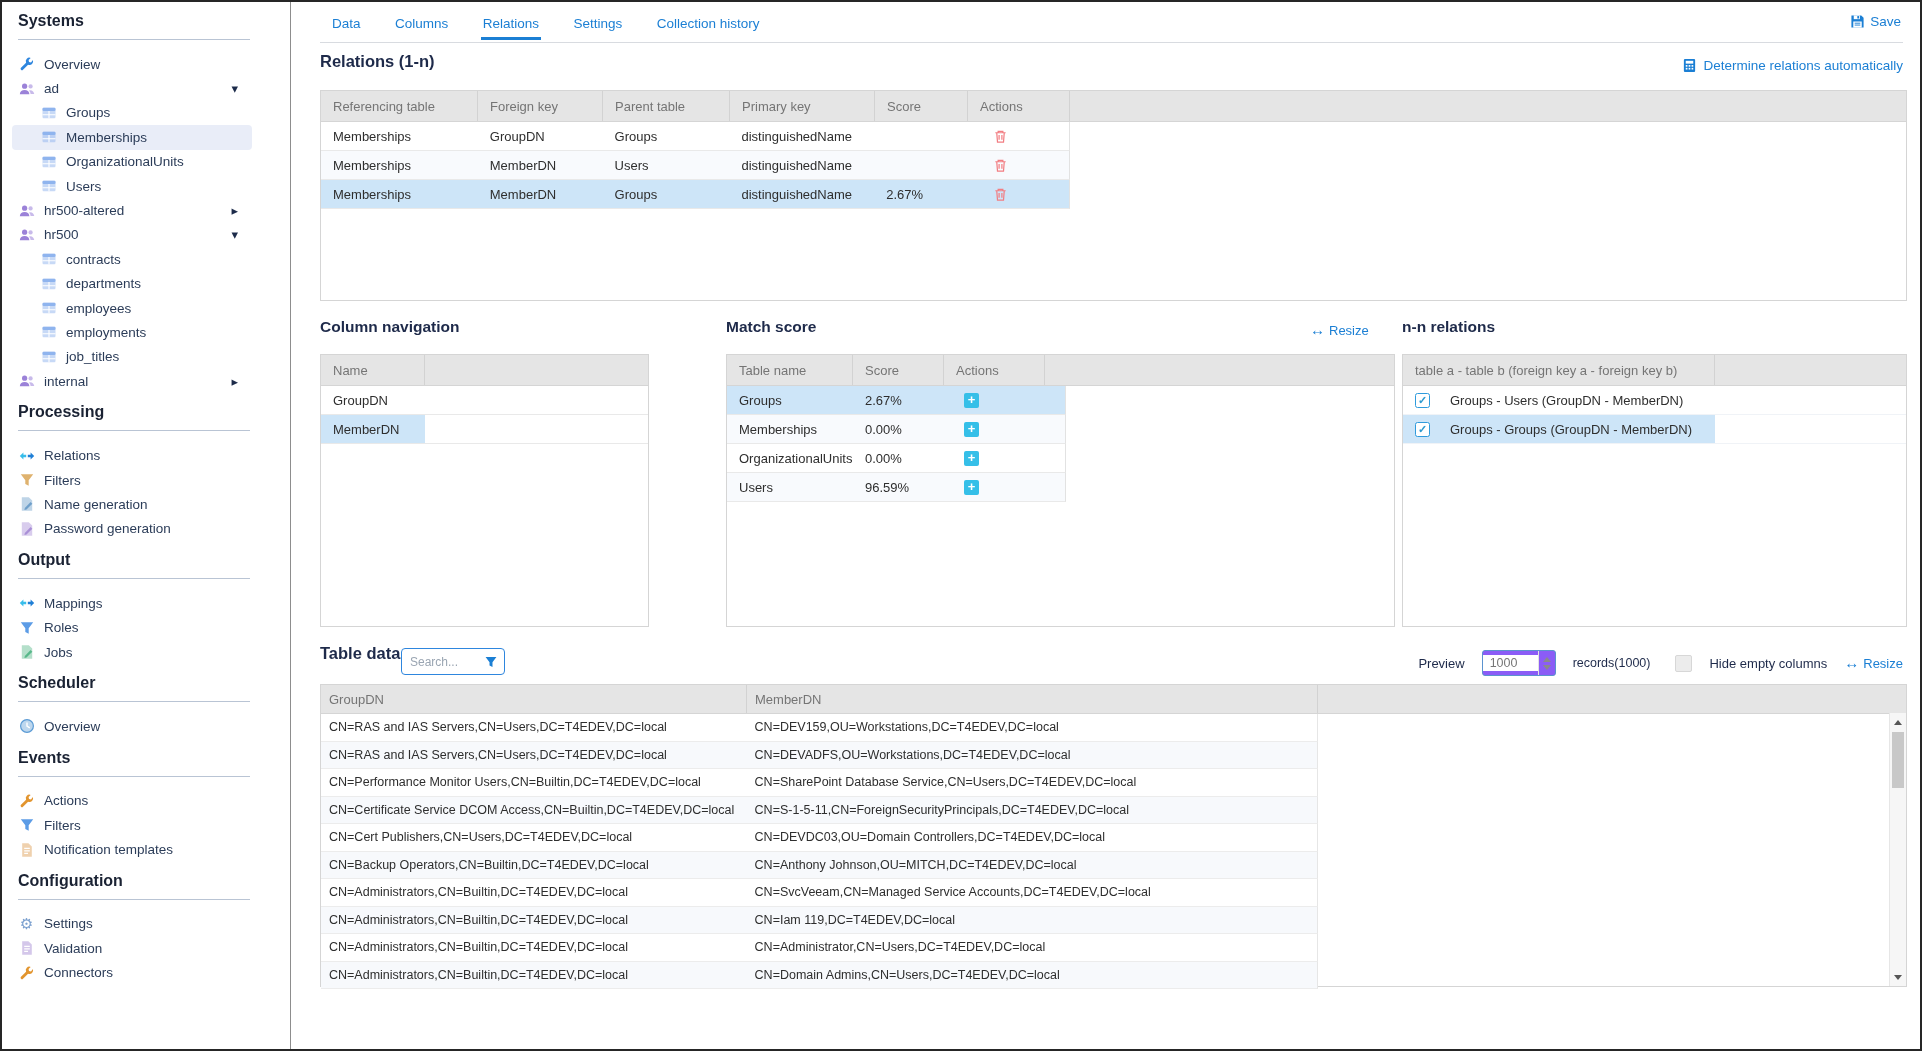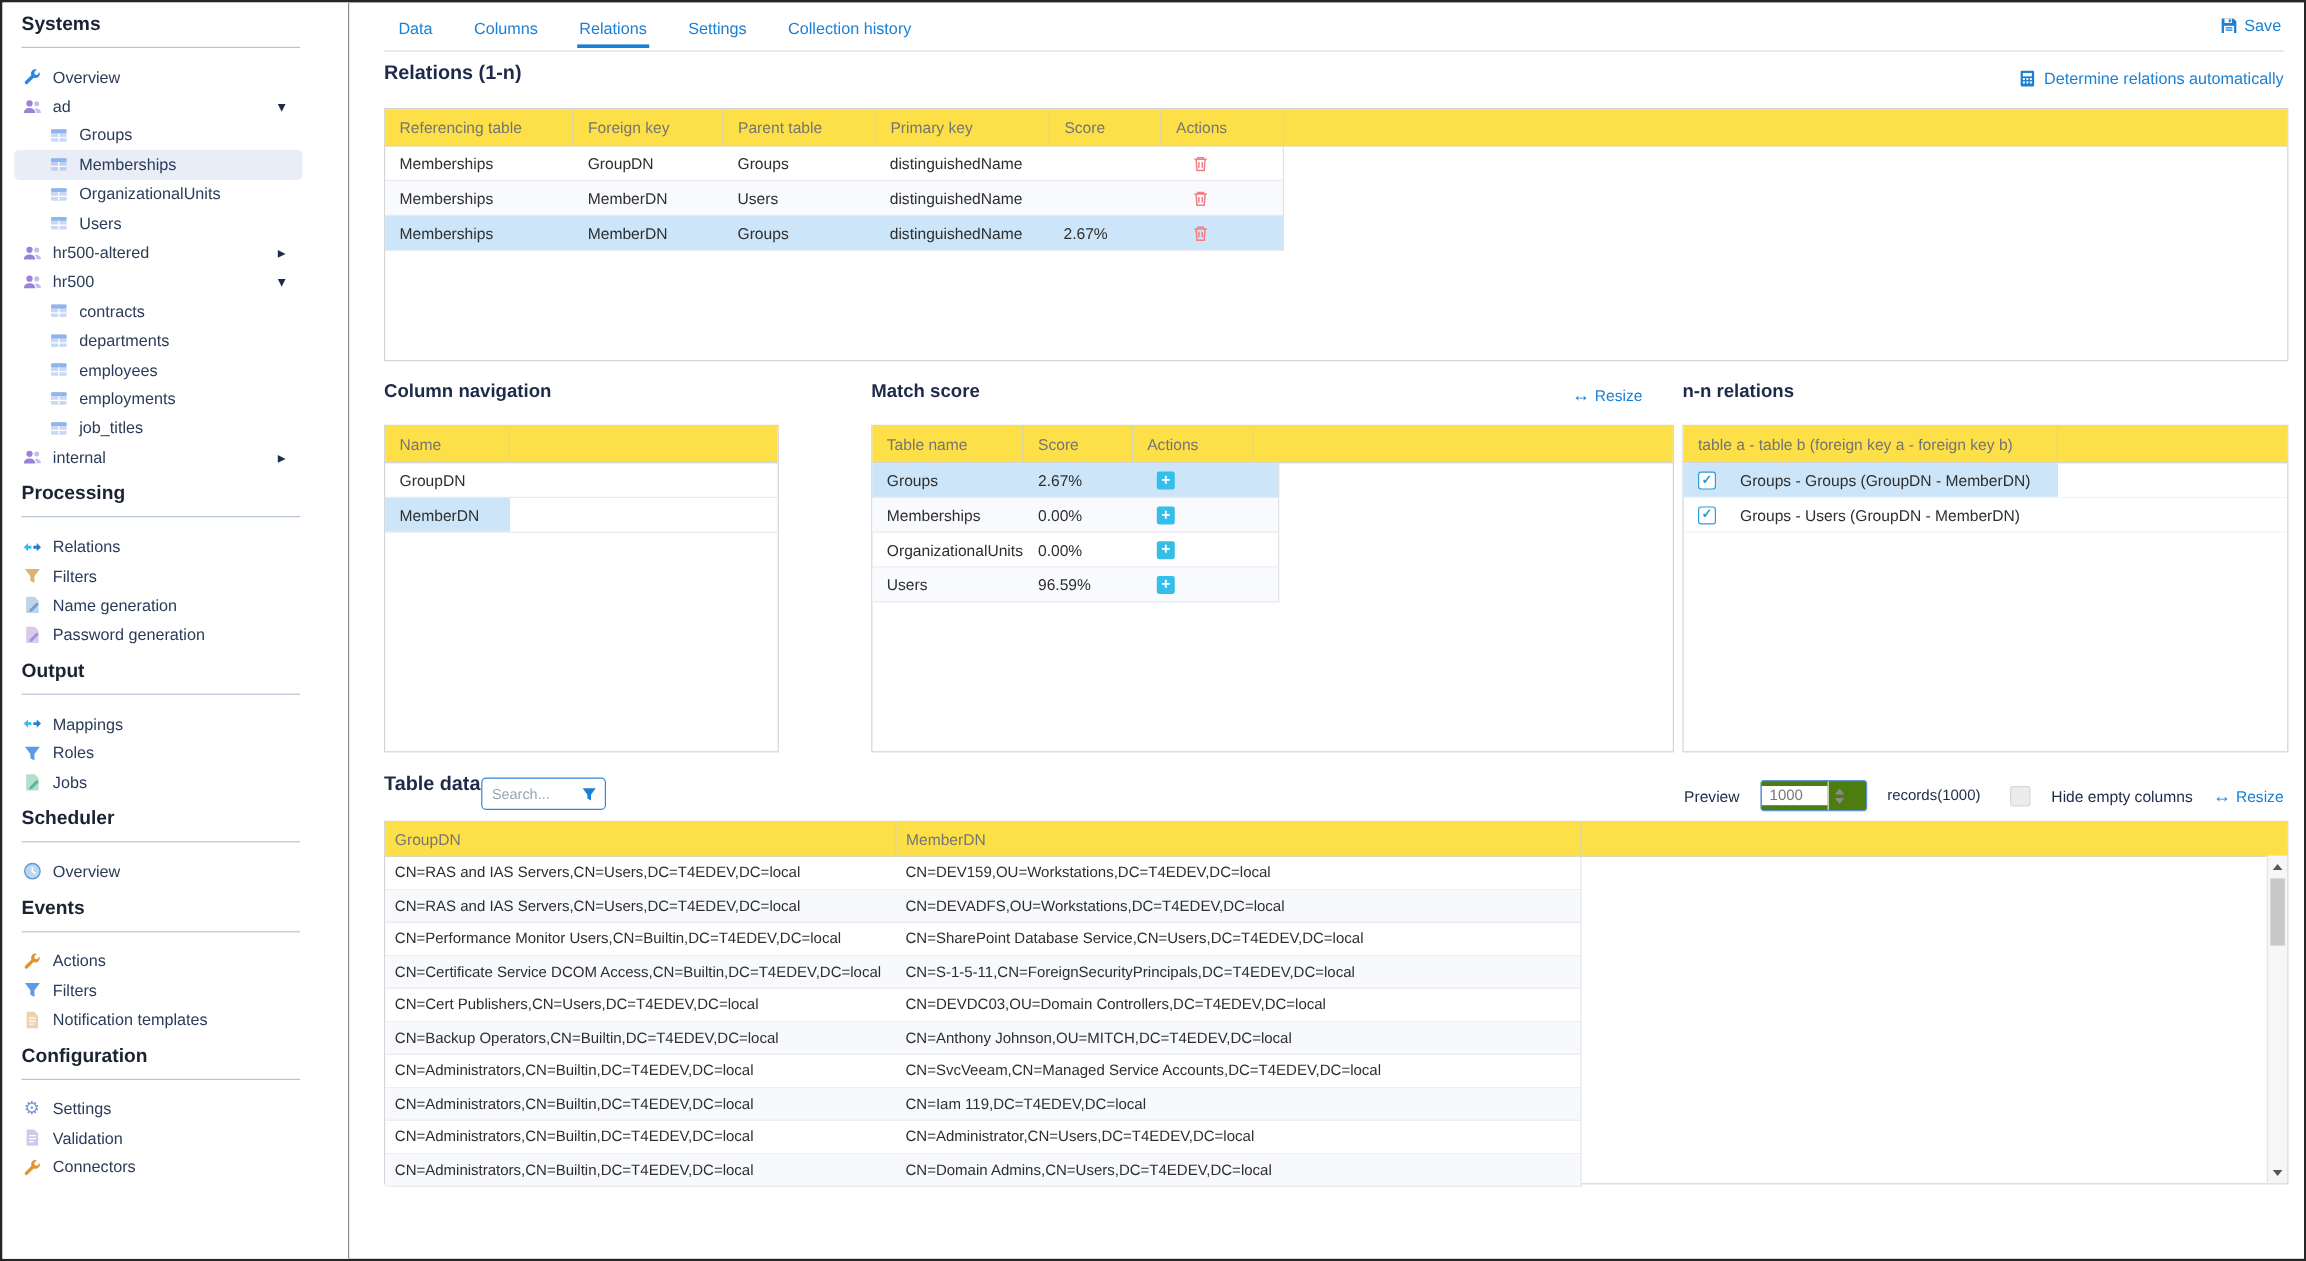--- a/index.html
+++ b/index.html
@@ -41,21 +41,21 @@
   #colnavTitle{left:318px;top:316px;}
   #matchTitle{left:724px;top:316px;}
   #nnTitle{left:1400px;top:316px;}
   #tdTitle{left:318px;top:642px;}
   .resize-link{display:flex;align-items:center;gap:4px;color:#1b7fd4;font-size:13px;cursor:pointer;text-decoration:none;}
   #matchResize{position:absolute;left:1308px;top:320px;}
   .lr::before{content:"\2194";font-size:15px;line-height:1;}
 
   
   .gridpanel{position:absolute;background:#fff;border:1px solid #d5d5d5;box-sizing:border-box;}
-  .ghead{display:flex;background:#fde047;border-bottom:1px solid #d5d5d5;color:#757575;font-size:13px;height:30px;}
+  .ghead{display:flex;background:#e5e5e5;border-bottom:1px solid #d5d5d5;color:#757575;font-size:13px;height:30px;}
   .ghead .cell{border-right:1px solid #d2d2d2;box-sizing:border-box;padding-left:12px;display:flex;align-items:center;white-space:nowrap;overflow:hidden;}
   .ghead .hfill{flex:1;border-right:none;}
   .grow{display:flex;border-bottom:1px solid #e9e9e9;box-sizing:border-box;color:#2e2e2e;font-size:13px;height:29px;cursor:pointer;}
   .grow .cell{box-sizing:border-box;padding-left:12px;display:flex;align-items:center;overflow:hidden;white-space:nowrap;}
 
   
   #relTable{left:318px;top:88px;width:1587px;height:211px;}
   .rc1{width:157px;} .rc2{width:125px;} .rc3{width:127px;} .rc4{width:145px;} .rc5{width:93px;} .rc6{width:102px;}
   #relTable .gbody .grow{width:749px;border-right:1px solid #e2e2e2;}
   #relTable .gbody .grow:nth-of-type(even){background:#f8fafd;}
@@ -92,22 +92,22 @@
 
   
   .search-box{position:absolute;left:399px;top:646px;width:104px;height:27px;border:1.5px solid #2e86de;
               border-radius:4px;box-sizing:border-box;display:flex;align-items:center;padding:0 6px;background:#fff;}
   .search-box input{border:none;outline:none;flex:1;min-width:0;font-size:12px;color:#333;font-family:inherit;background:transparent;}
   .search-box input::placeholder{color:#9aa5b2;}
   .td-controls{position:absolute;right:17px;top:648px;display:flex;align-items:center;gap:17px;
                font-size:13px;color:#1e2a4a;}
   .td-controls .lbl{white-space:nowrap;}
   .td-controls .small{font-size:12.5px;}
-  .num-input{display:flex;align-items:center;border:1px solid #5b93cf;border-radius:3px;height:26px;width:89px;
-             box-sizing:border-box;background:#4d7c0f;overflow:hidden;}
+  .num-input{display:flex;align-items:center;border:1px solid #5b93cf;border-radius:3px;height:26px;width:74px;
+             box-sizing:border-box;background:#8b5cf6;overflow:hidden;}
   .num-input input{border:none;outline:none;width:46px;padding-left:7px;font-size:12.5px;color:#777;font-family:inherit;}
   .spinner{display:flex;flex-direction:column;justify-content:center;gap:3px;width:18px;align-items:center;
            border-left:1px solid #e3e3e3;height:100%;}
   .spin-up{width:0;height:0;border-left:4px solid transparent;border-right:4px solid transparent;border-bottom:5px solid #8a8a8a;cursor:pointer;}
   .spin-down{width:0;height:0;border-left:4px solid transparent;border-right:4px solid transparent;border-top:5px solid #8a8a8a;cursor:pointer;}
   .hide-cb{width:15px;height:15px;background:#ececec;border:1px solid #d7d7d7;border-radius:2px;cursor:pointer;
            margin-left:8px;flex:none;}
 
   
   #tdPanel{left:318px;top:682px;width:1587px;height:303px;}
@@ -663,31 +663,31 @@
   </div>
 
   <h2 class="sec-title sub" id="nnTitle">n-n relations</h2>
   <div class="gridpanel" id="nnPanel">
     <div class="ghead">
       <div class="cell xc1">table a - table b (foreign key a - foreign key b)</div>
       <div class="cell hfill"></div>
     </div>
     <div class="gbody">
 
+        <div class="grow">
+          <div class="cell xc1 nnsel">
+            <span class="checkbox checked"></span>
+            <span class="nn-label">Groups - Users (GroupDN - MemberDN)</span>
+          </div>
+        </div>
+
         <div class="grow selected">
           <div class="cell xc1 nnsel">
             <span class="checkbox checked"></span>
             <span class="nn-label">Groups - Groups (GroupDN - MemberDN)</span>
-          </div>
-        </div>
-
-        <div class="grow">
-          <div class="cell xc1 nnsel">
-            <span class="checkbox checked"></span>
-            <span class="nn-label">Groups - Users (GroupDN - MemberDN)</span>
           </div>
         </div>
       </div>
   </div>
 
   <h2 class="sec-title" id="tdTitle">Table data</h2>
   <div class="search-box">
     <input placeholder="Search..." style="">
     <span class="ic">
       <svg viewBox="0 0 16 16" width="14" height="14">

